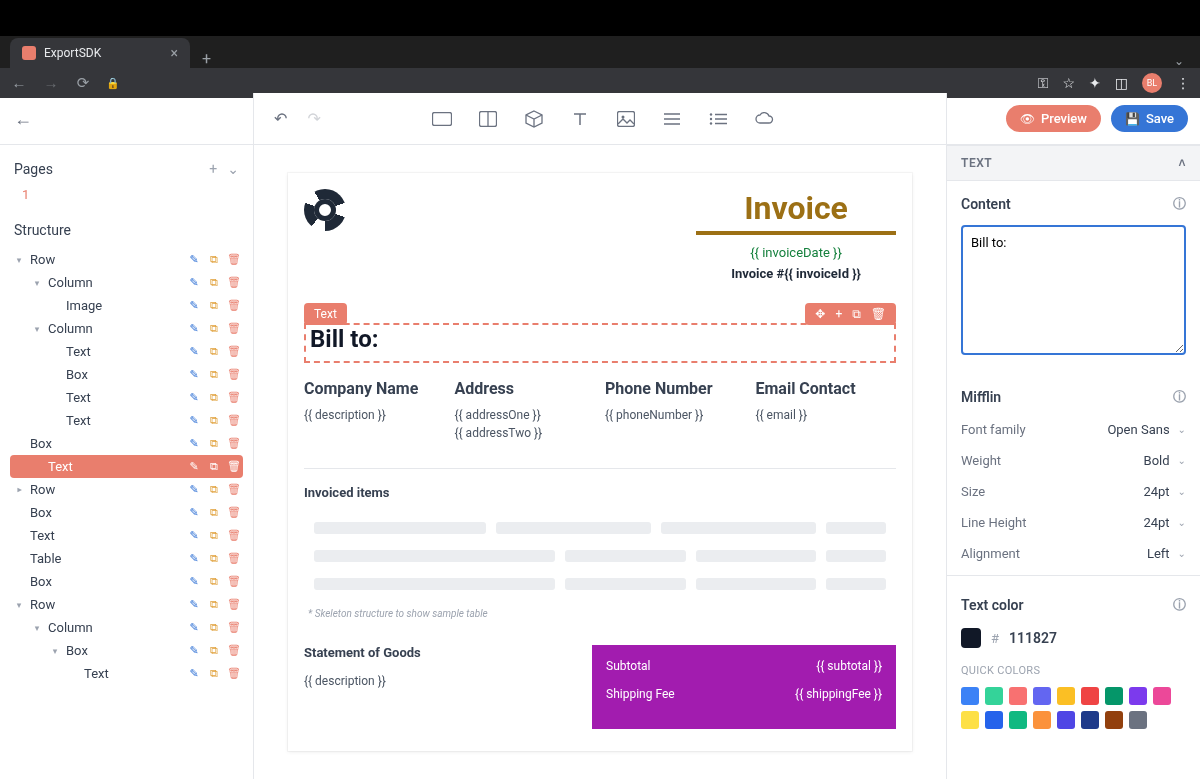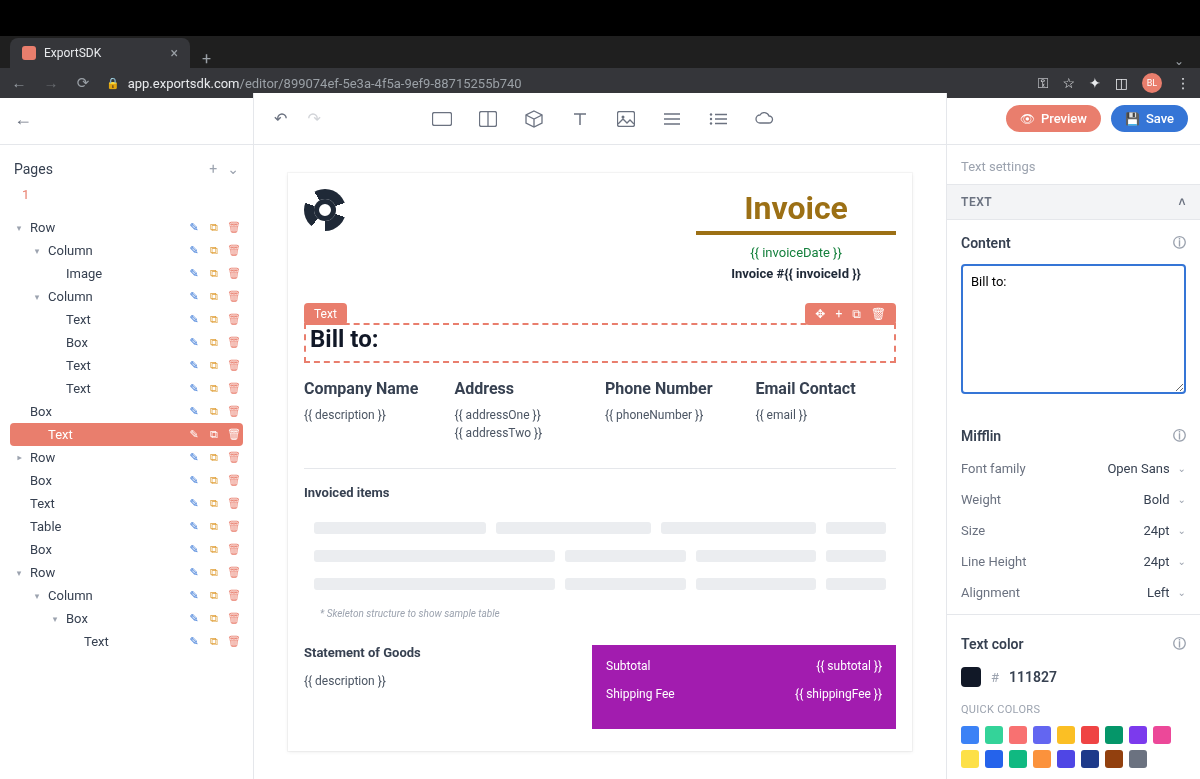--- a/index.html
+++ b/index.html
@@ -94,21 +94,21 @@
 .cval { font-size: 12px; color: #4b5563; margin-bottom: 4px; }
 
 .divider { height: 1px; background: #e5e7eb; margin: 24px 0 16px; }
 .sec-title { font-size: 13px; font-weight: 700; color: #374151; margin-bottom: 14px; }
 
 .tbl-head { display: flex; background: #e9e1d4; padding: 10px 10px; font-size: 12px; font-weight: 700; color: #374151; }
 .th-desc { flex: 2; } .th-price { flex: 1; text-align: right; } .th-qty { flex: 1; text-align: right; } .th-amt { flex: 1; text-align: right; }
 .skel-row { display: flex; padding: 8px 10px; gap: 10px; }
 .skel { height: 12px; background: #ebedf0; border-radius: 3px; }
 .skel.long { flex: 2; } .skel.short { flex: 1; }
-.skel-note { font-size: 10px; font-style: italic; color: #9ca3af; margin: 10px 16px 0; }
+.skel-note { font-size: 10px; font-style: italic; color: #9ca3af; margin: 10px 4px 0; }
 
 .stmt-row { display: flex; gap: 12px; margin-top: 26px; }
 .stmt-left { flex: 1; }
 .stmt-right { flex: 1; background: #a21caf; color: #fff; padding: 14px; }
 .stmt-line { display: flex; justify-content: space-between; font-size: 12px; margin-bottom: 14px; }
 
 
 .rp-scroll { overflow-y: auto; flex: 1; }
 .rp-muted { padding: 14px 14px 10px; font-size: 13px; color: #9ca3af; }
 .rp-section { display: flex; justify-content: space-between; align-items: center; background: #f3f4f6; padding: 10px 14px; font-size: 12px; letter-spacing: 0.5px; color: #6b7280; font-weight: 600; border-top: 1px solid #e5e7eb; border-bottom: 1px solid #e5e7eb; }
@@ -144,21 +144,20 @@
     </div>
     <span class="new-tab">+</span>
     <span class="tab-caret">⌄</span>
   </div>
   <div class="addr-bar">
     <span class="nav-btn">←</span>
     <span class="nav-btn disabled">→</span>
     <span class="nav-btn">⟳</span>
     <div class="url-field">
       <span class="lock">🔒</span>
-      <span><span>app.exportsdk.com</span><span class="url-dim">/editor/899074ef-5e3a-4f5a-9ef9-88715255b740</span></span>
     </div>
     <div class="right-icons">
       <span class="ricon">⚿</span>
       <span class="ricon">☆</span>
       <span class="ricon">✦</span>
       <span class="ricon">◫</span>
       <span class="avatar-chip">BL</span>
       <span class="ricon">⋮</span>
     </div>
   </div>
@@ -175,20 +174,23 @@
       <span>Pages</span>
       <div class="acts">
         <span>+</span>
         <span>⌄</span>
       </div>
     </div>
     <div class="pages-list">
       <div class="page-item">1</div>
     </div>
 
+    <div class="section-head" style="padding-top:6px">
+      <span>Structure</span>
+    </div>
     <div class="structure" id="tree">
         <div class="tree-row" style="padding-left: 4px;">
           <span class="tog">▾</span>
           <span class="lbl">Row</span>
           <span class="row-acts">
             <span class="ra ed">✎</span>
             <span class="ra cp">⧉</span>
             <span class="ra dl">🗑</span>
           </span>
         </div>
@@ -507,21 +509,20 @@
       <div class="btn btn-prev">
           <span class="btn-ico">👁</span>
           <span>Preview</span>
         </div>
       <div class="btn btn-save">
           <span class="btn-ico">💾</span>
           <span>Save</span>
         </div>
     </div>
     <div class="rp-scroll">
-      <div class="rp-muted">Text settings</div>
       <div class="rp-section">
         <span>TEXT</span>
         <span>˄</span>
       </div>
 
       <div class="rp-field-head">
         <span>Content</span>
         <span class="info-ic">ⓘ</span>
       </div>
       <textarea class="content-box" style="">Bill to:</textarea>

